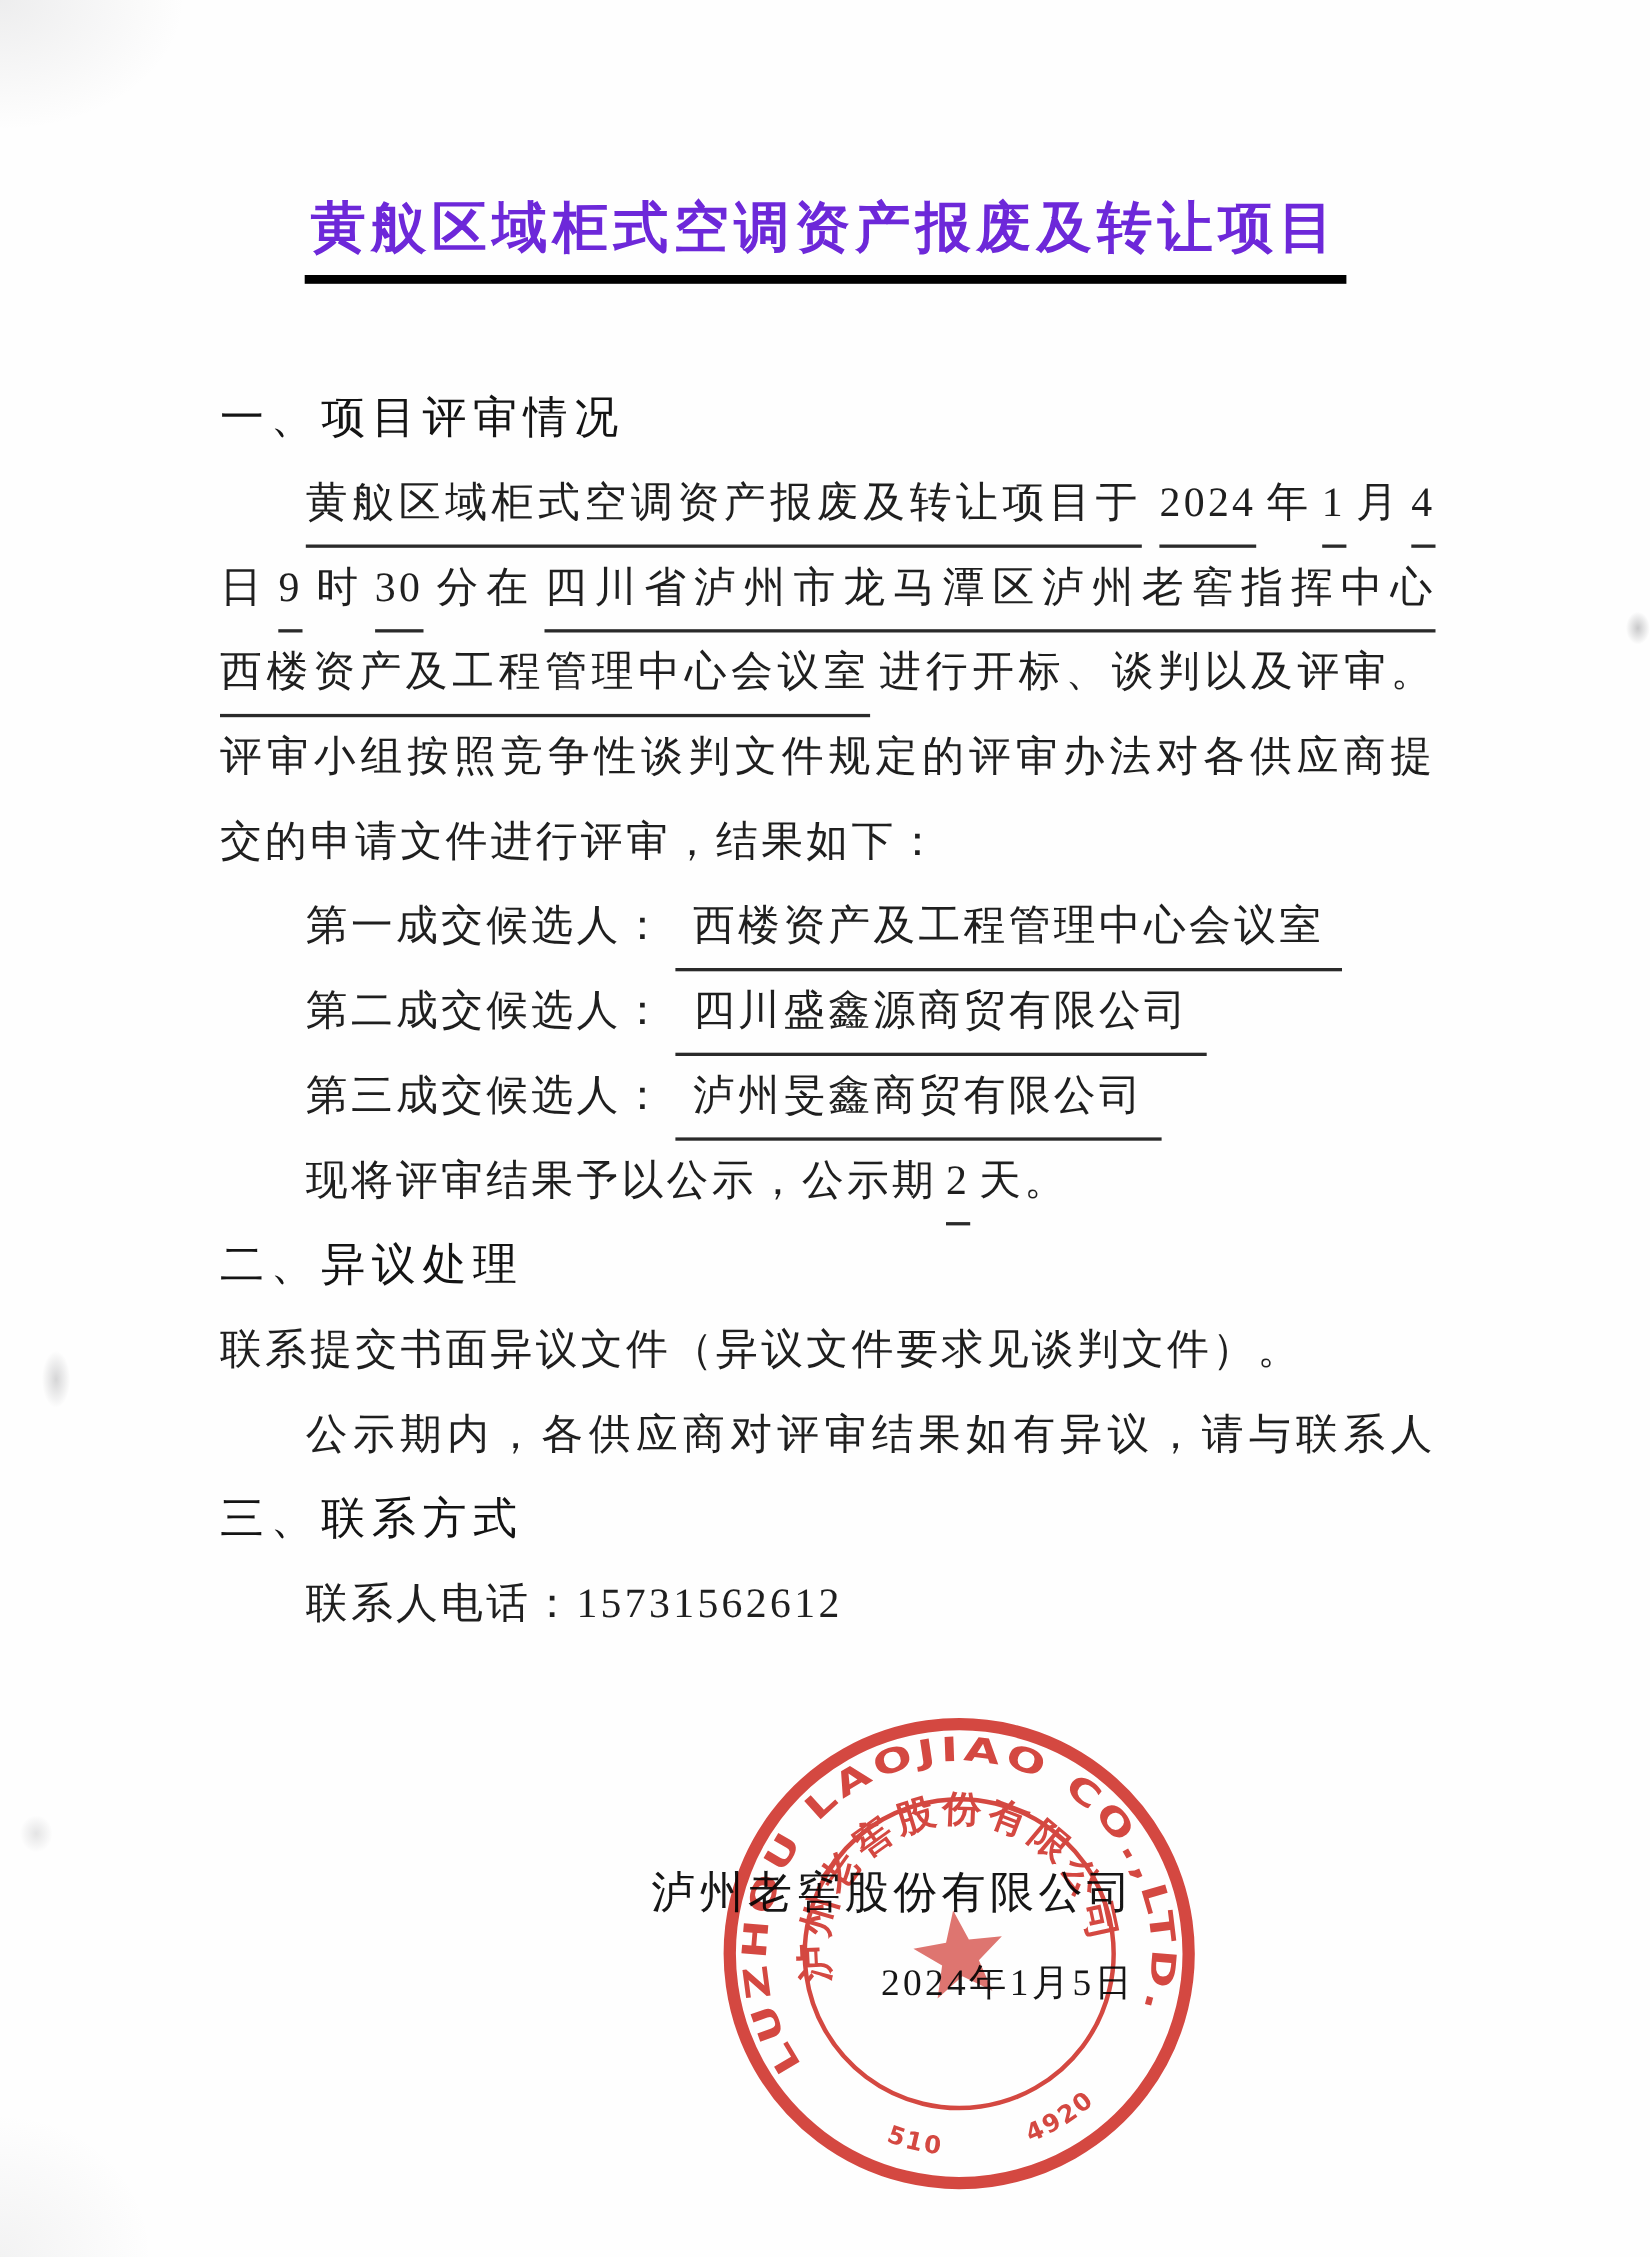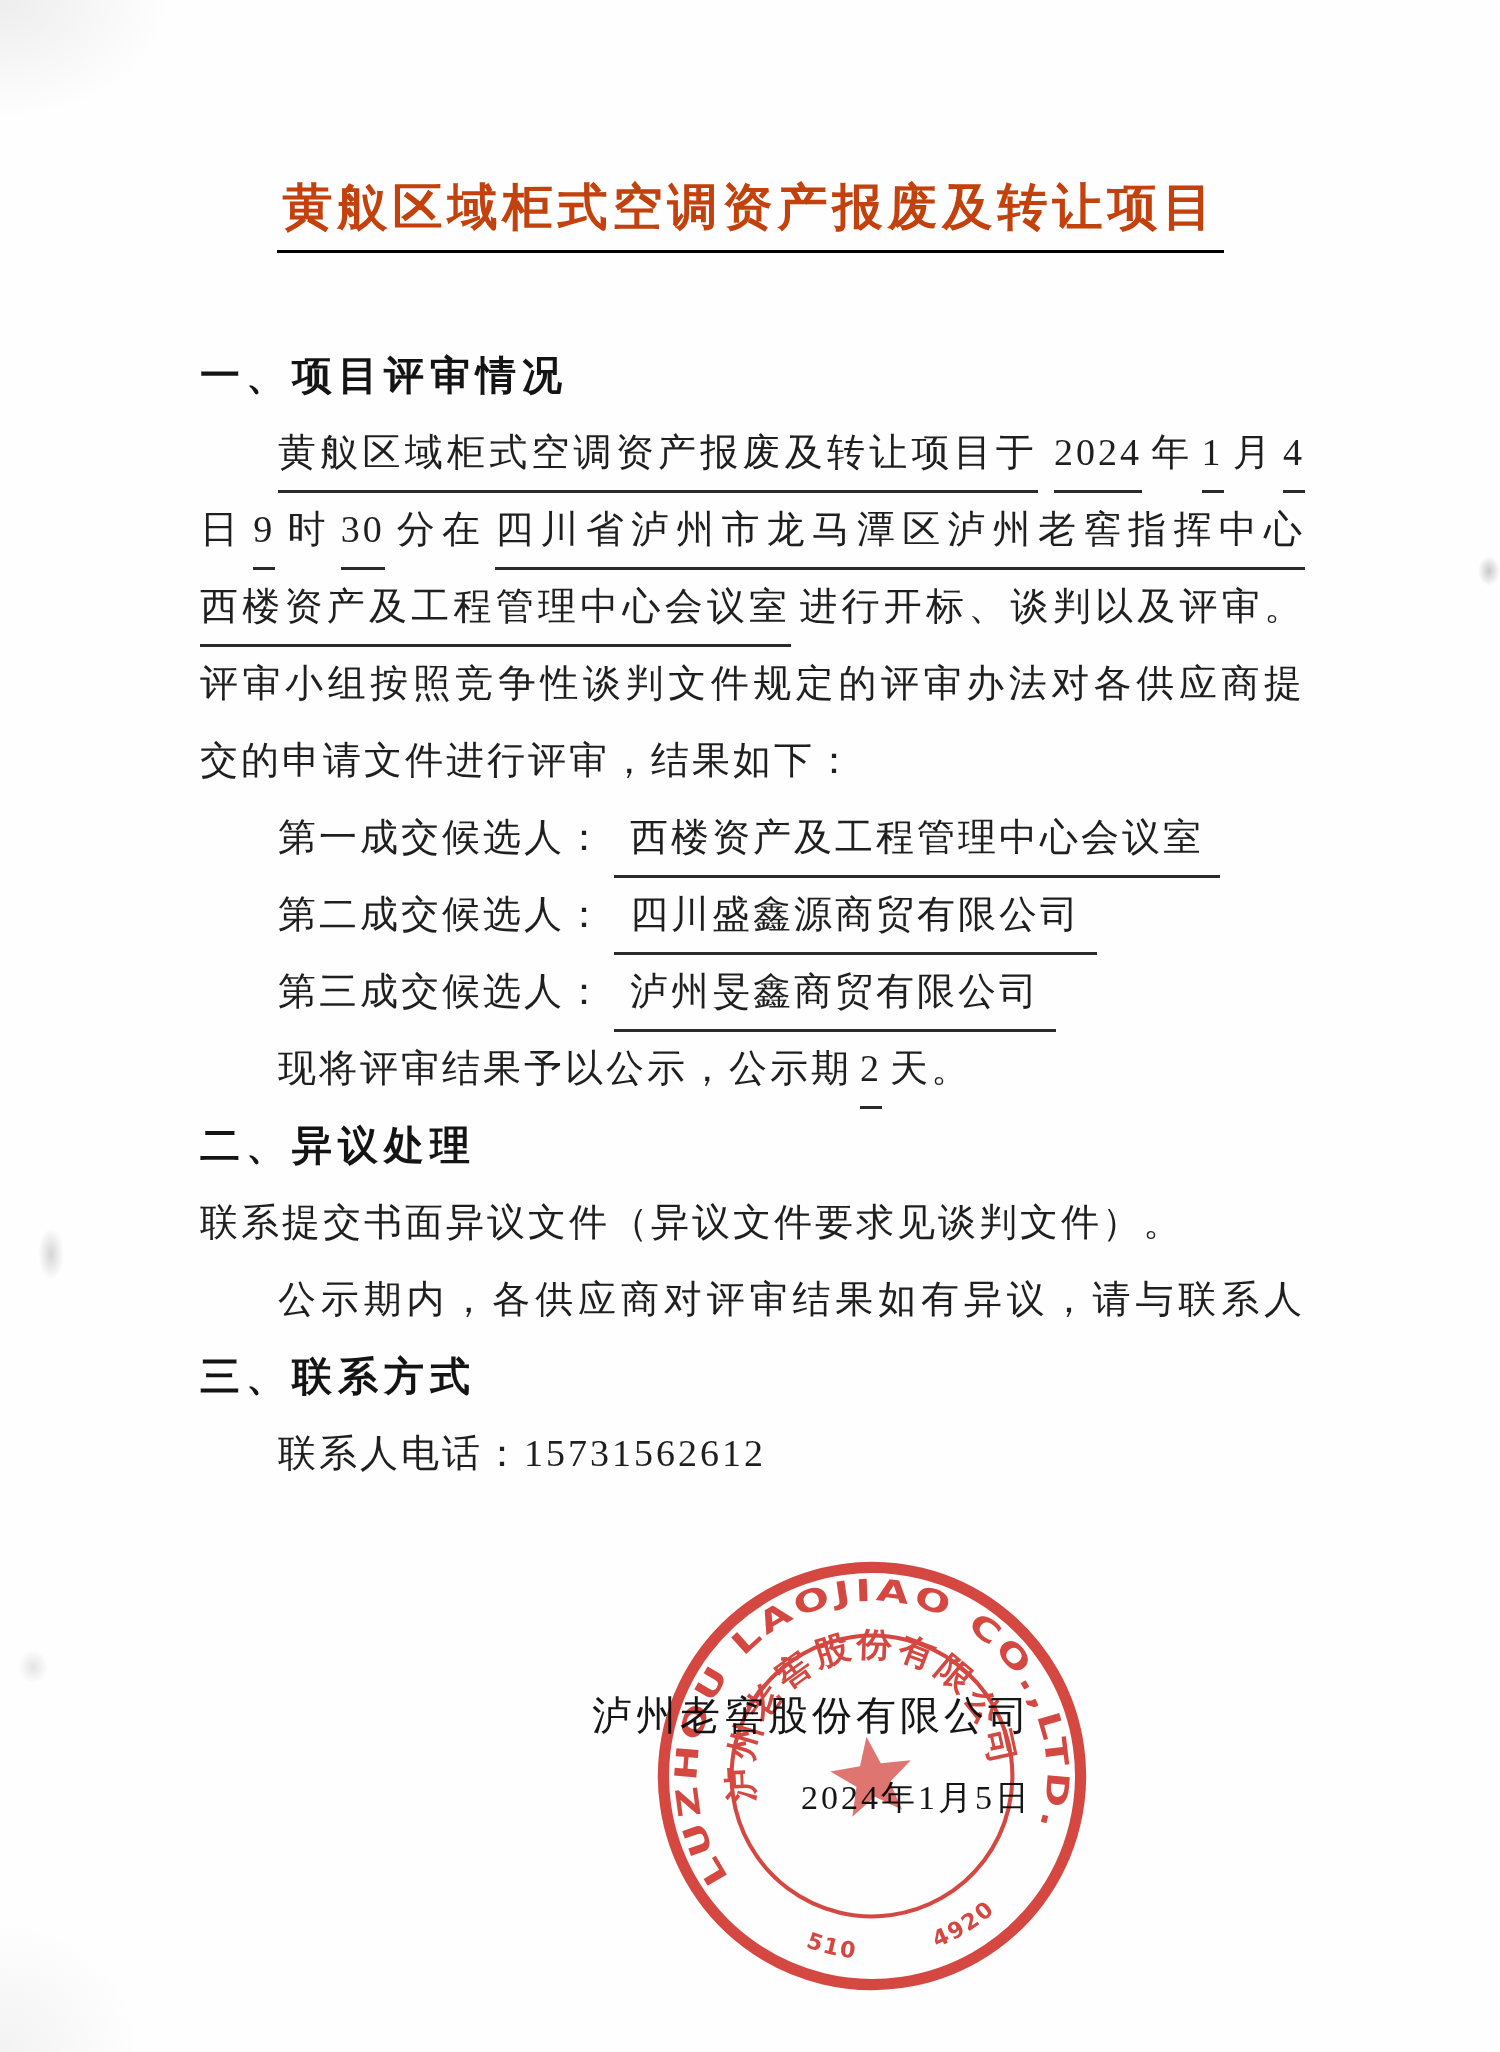--- a/index.html
+++ b/index.html
@@ -25,43 +25,43 @@
     background:radial-gradient(ellipse, rgba(70,70,75,.14), rgba(0,0,0,0) 70%);}
   .smudge.r1{left:1478px;top:556px;width:22px;height:30px;border-radius:50%;
     background:radial-gradient(ellipse, rgba(60,60,65,.28), rgba(0,0,0,0) 70%);}
   .smudge.bl{left:0;top:1920px;width:140px;height:132px;
     background:radial-gradient(ellipse at 0% 100%, rgba(90,90,95,.07), rgba(0,0,0,0) 70%);}
 
   .titles{ text-align:center; padding-top:175px; }
   .title-main{
     display:inline-block;
     font-size:50px; font-weight:bold; letter-spacing:5px;
-    color:#c2410c;
-    border-bottom:3px solid #000000;
+    color:#6d28d9;
+    border-bottom:8px solid #000000;
     padding:0 6px 10px 6px;
     line-height:1.3;
   }
   .title-sub{
     margin-top:58px;
     font-size:52px; font-weight:bold; letter-spacing:26px;
     color:#0c0c0c;
     line-height:1.25;
   }
 
   .doc-body{
     margin:0 195px 0 200px; 
     margin-top:84px;
     font-size:38px;
     letter-spacing:3px;
     line-height:77px;
   }
   .doc-body p{margin:0;}
   .sec-heading{
     font-family:"Liberation Sans","DejaVu Sans",sans-serif;
-    font-weight:bold;
+    font-weight:normal;
     font-size:40px;
     letter-spacing:6px;
     color:#141414;
     line-height:77px;
     margin-top:5px;
   }
   .line{white-space:nowrap;}
   .indent{text-indent:78px;}
   .fill{text-align:justify;text-align-last:justify;white-space:normal;}
   .u{

